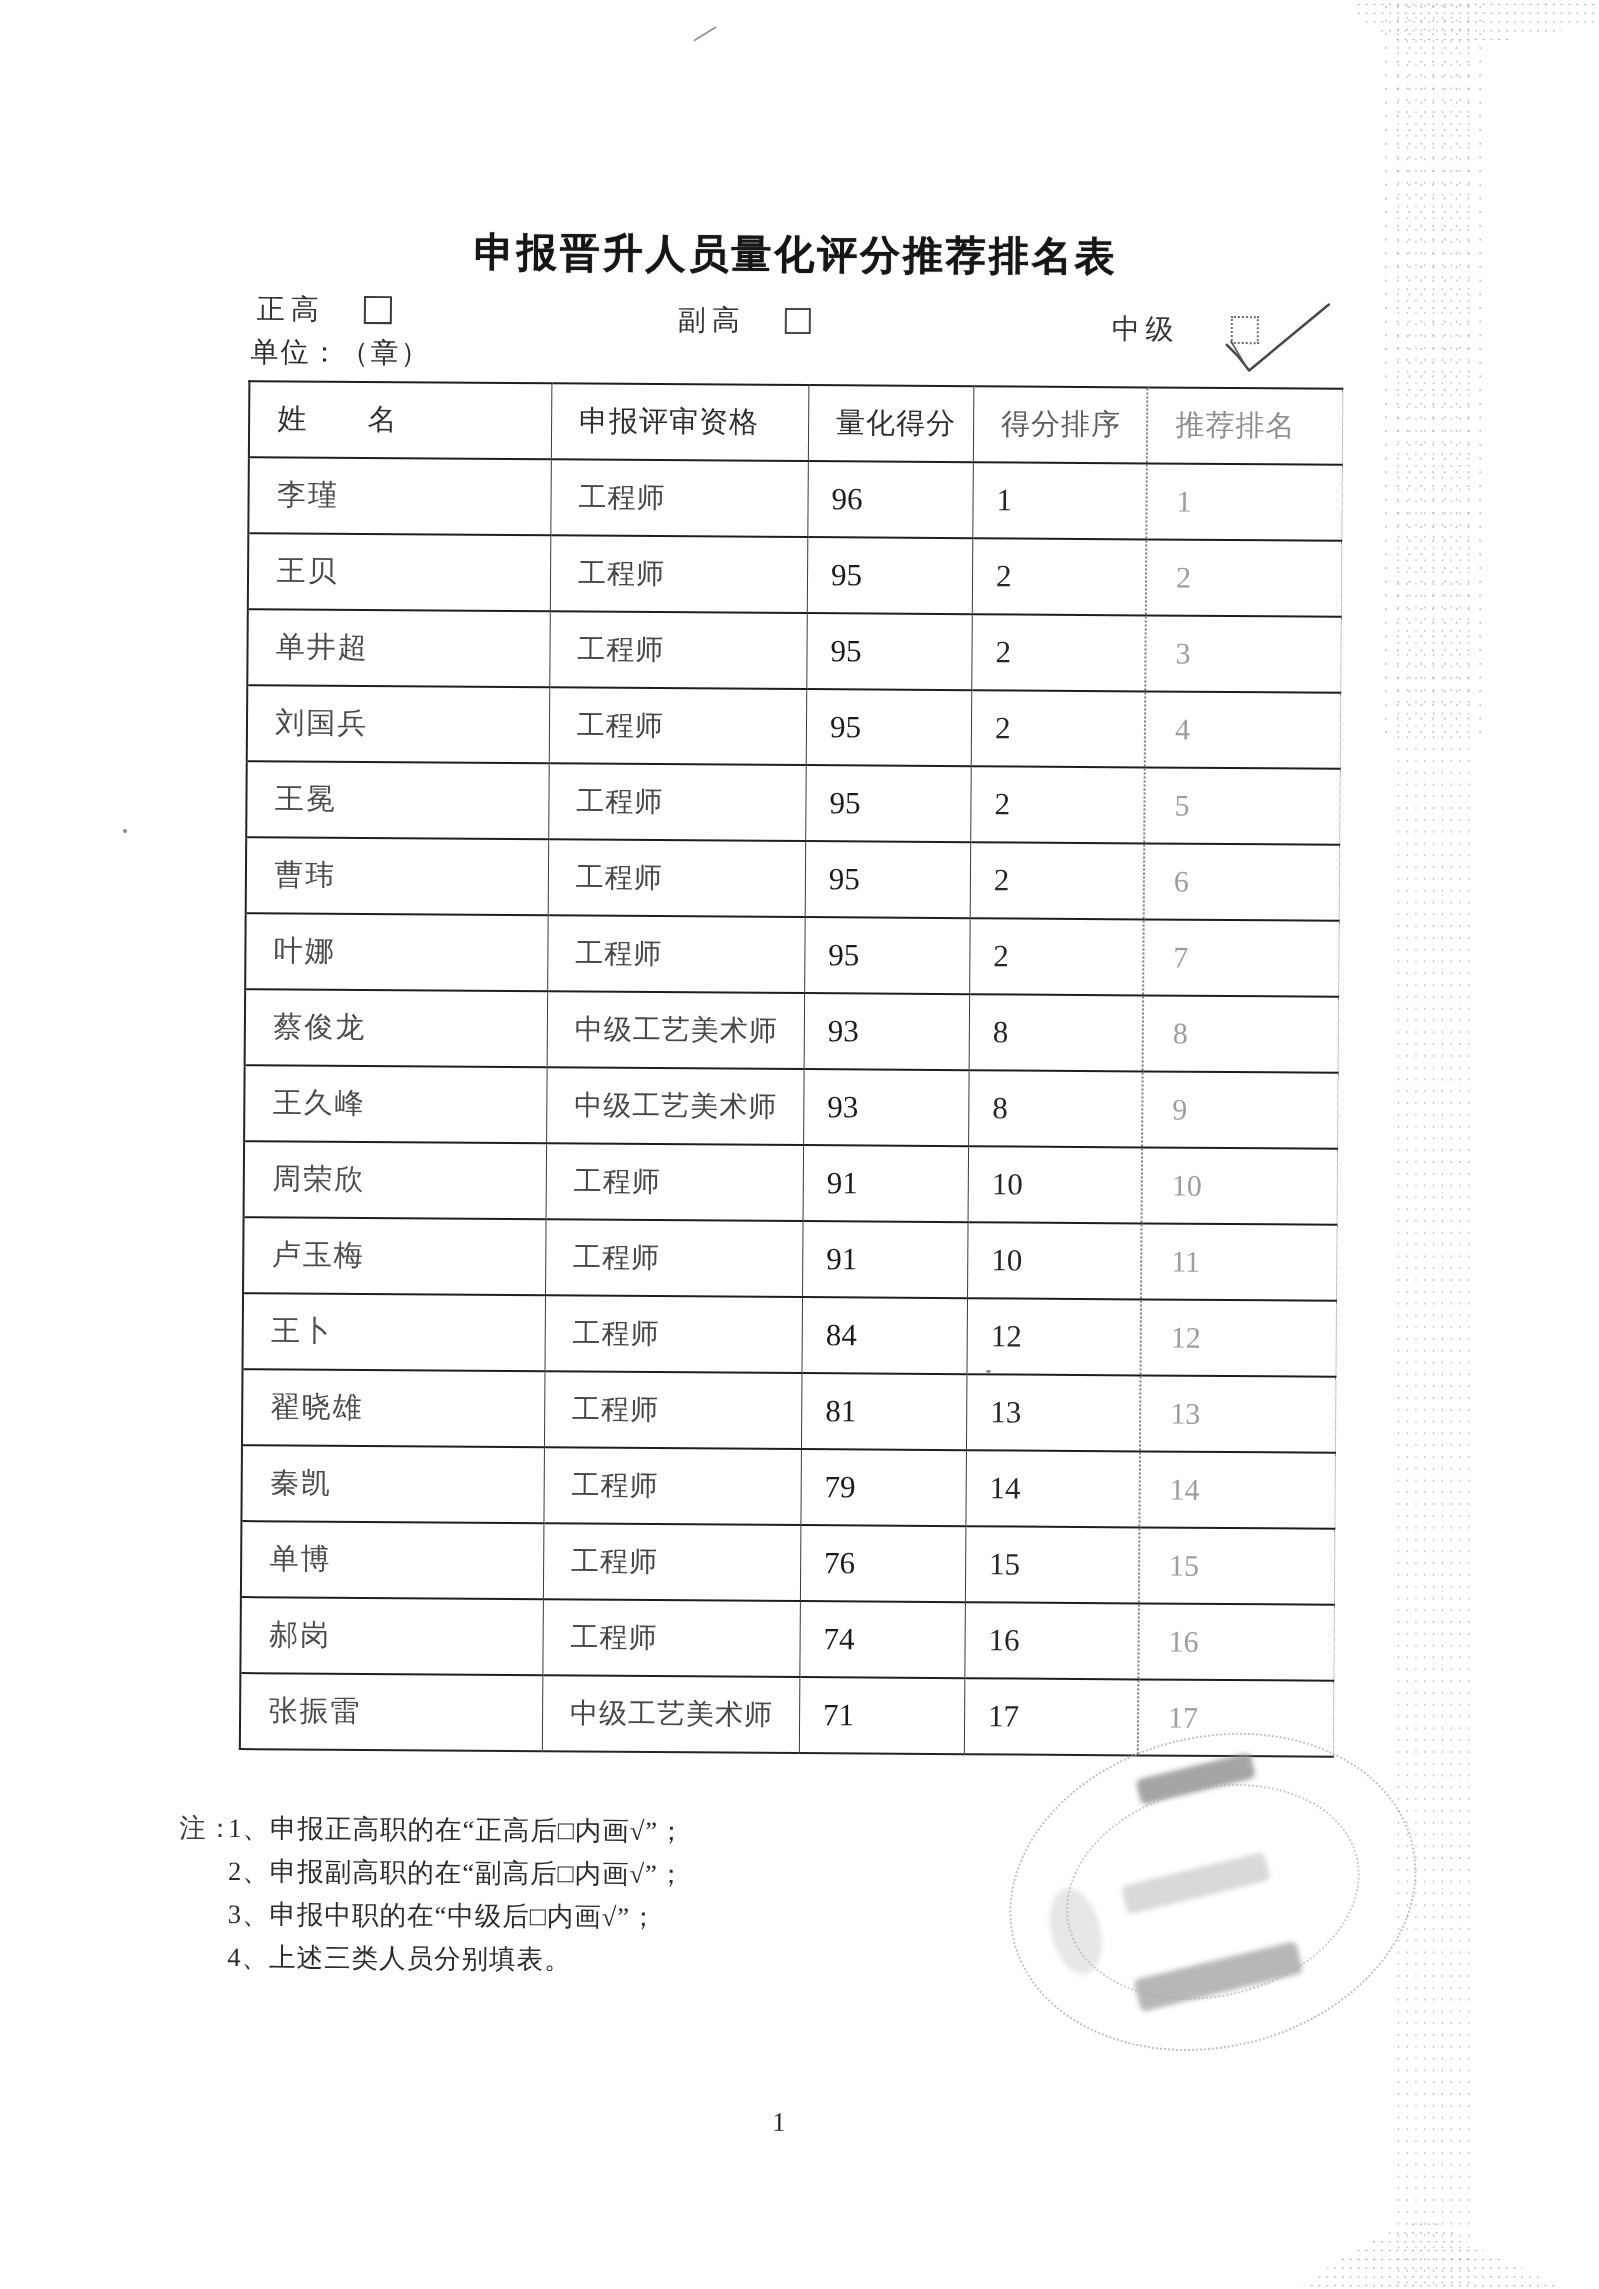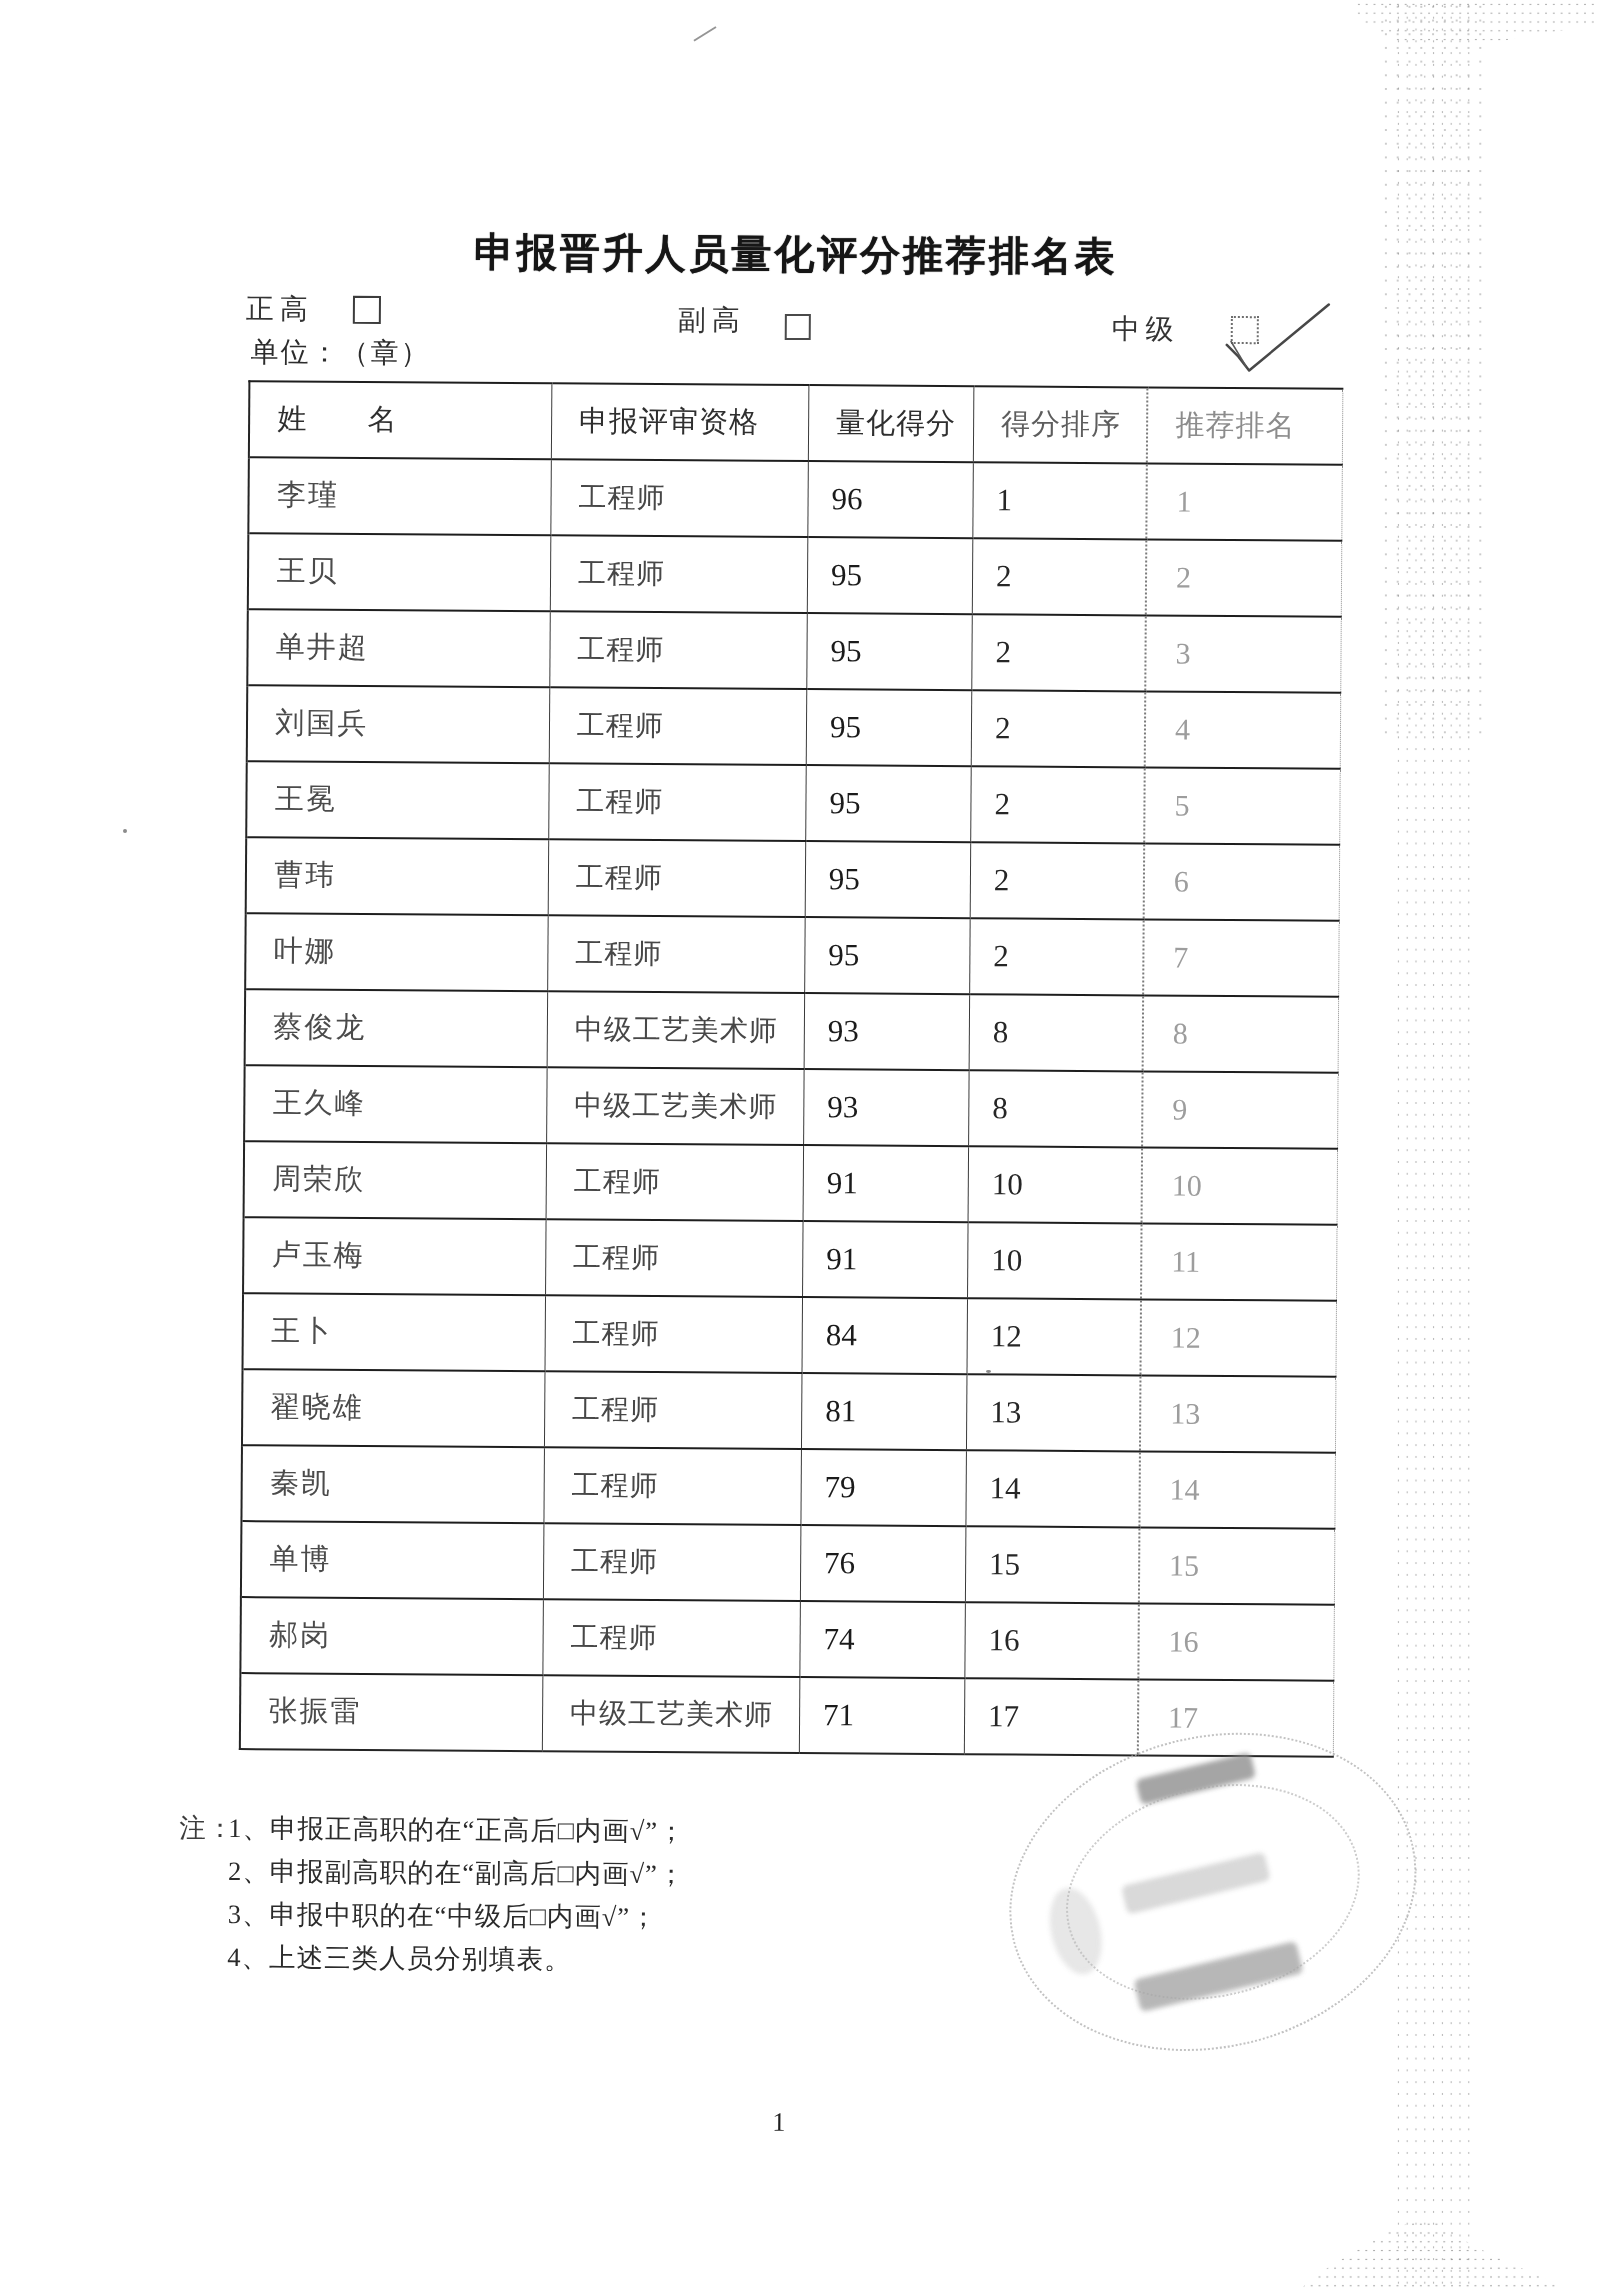--- a/index.html
+++ b/index.html
@@ -21,22 +21,22 @@
   .doc-title {
     position:absolute; left:245px; top:227px; width:1093px;
     text-align:center;
     font-size:40px; font-weight:bold; letter-spacing:2.9px;
     color:#161616;
     text-shadow:0 0 1px #3a3a3a;
   }
 
   
   .level-option { position:absolute; display:flex; align-items:center; font-size:28px; color:#343434; }
-  .opt-zhenggao { left:242px; top:294px; }
-  .opt-fugao    { left:674px; top:302px;align-items:flex-end; }
+  .opt-zhenggao { left:253px; top:294px; }
+  .opt-fugao    { left:674px; top:302px; }
   .opt-zhongji  { left:1108px; top:308px; }
   .level-label { letter-spacing:5.9px; }
   .level-box {
     width:24.5px; height:24.5px; margin-left:39px;
     border:2px solid #3c3c3c;
     position:relative;
   }
   .opt-fugao .level-box { width:22.5px; height:22.5px; border-color:#4a4a4a; }
   .opt-zhongji .level-box { border:2px dotted #6e6e6e; margin-left:51px; }
   .check-svg { position:absolute; left:-15.7px; top:-21.6px; width:122px; height:90px; overflow:visible; }

